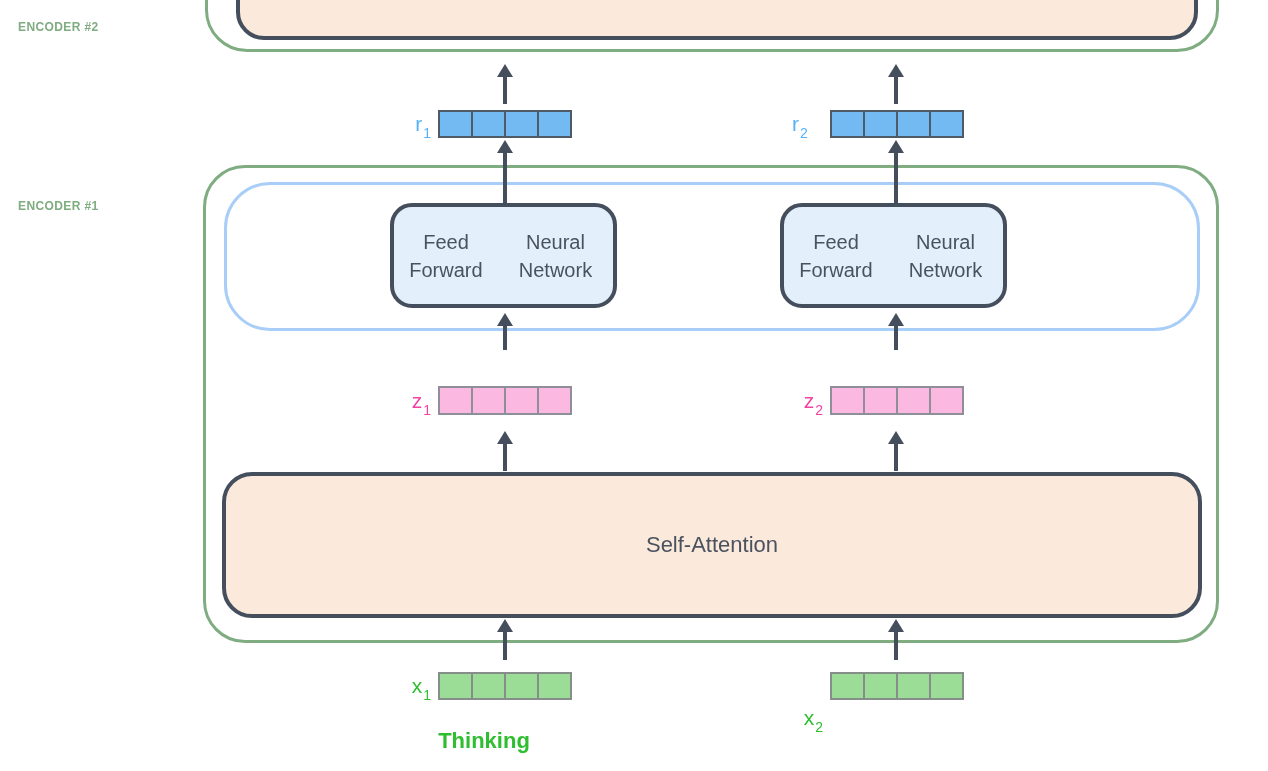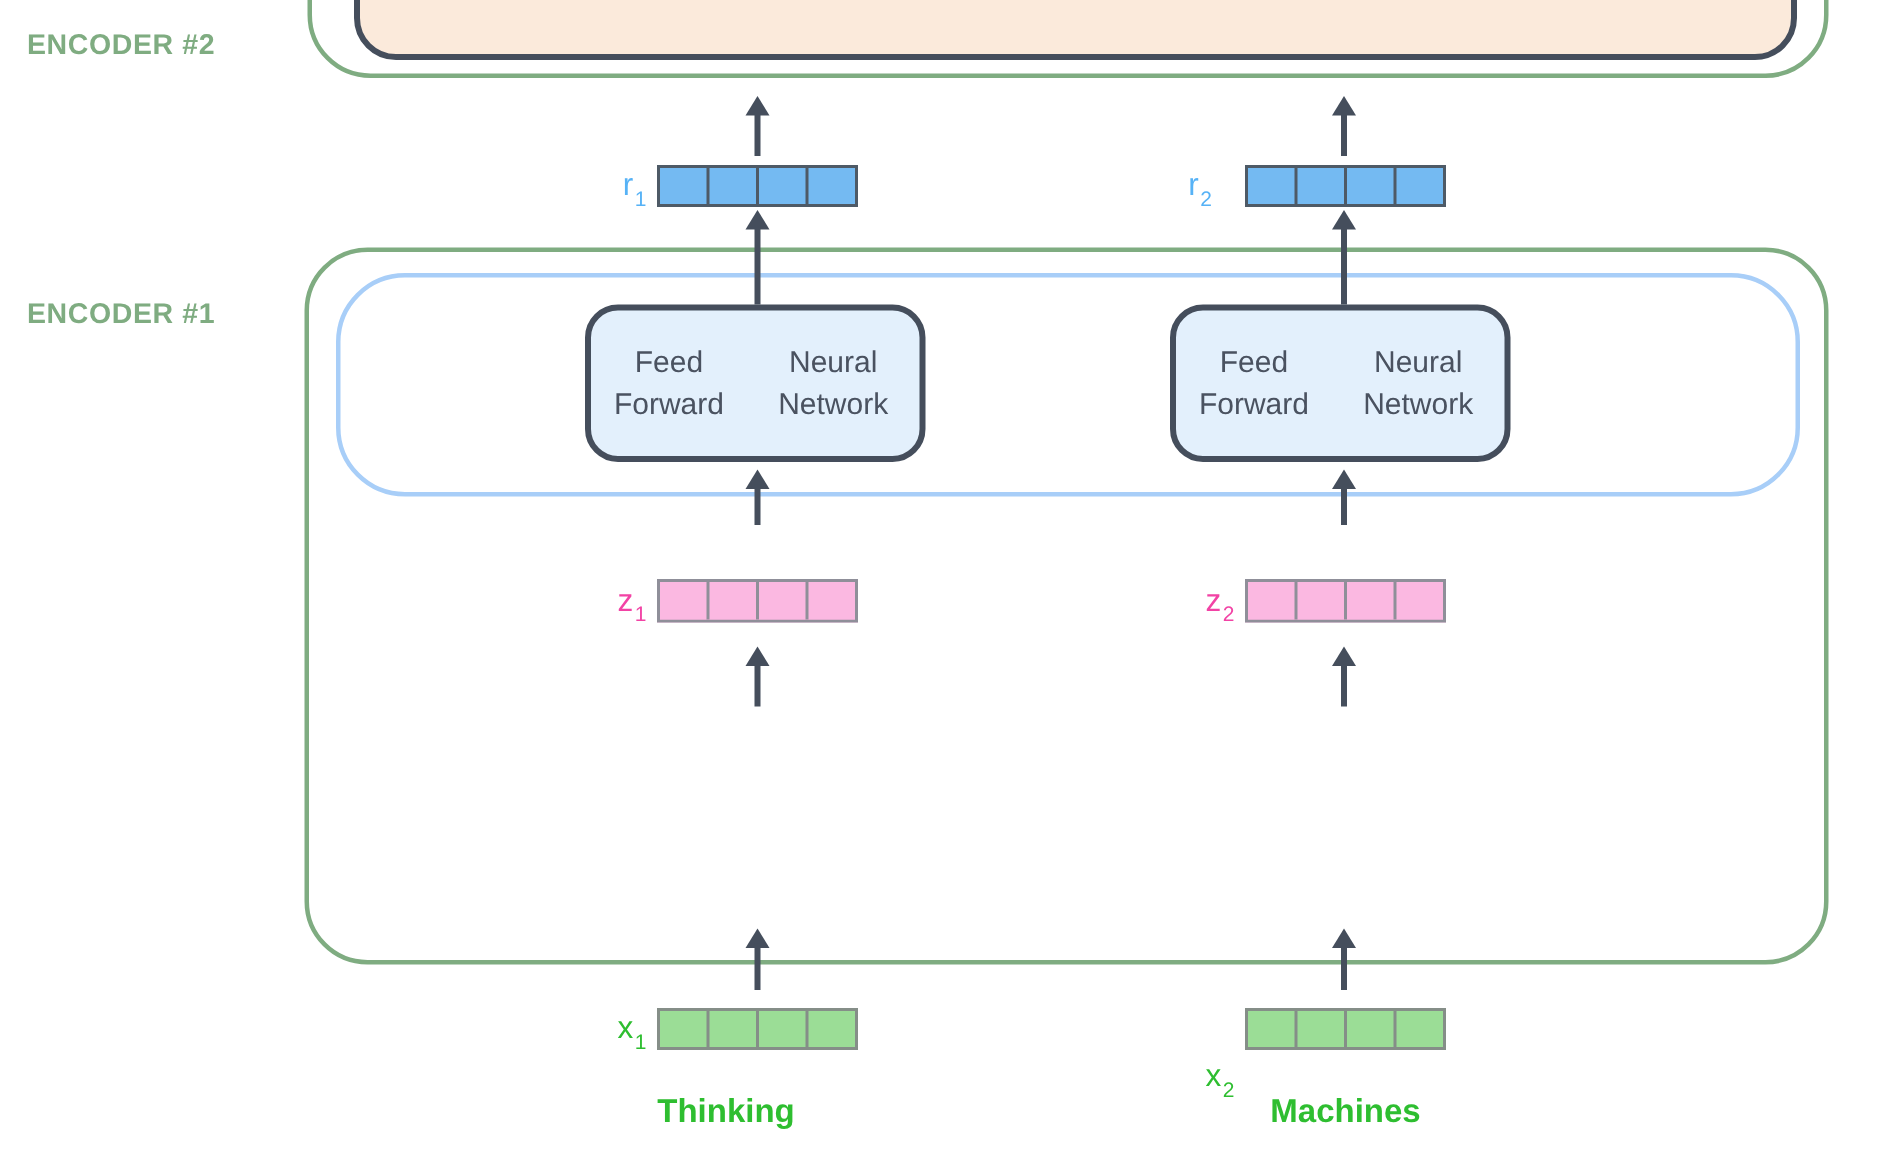--- a/index.html
+++ b/index.html
@@ -11,21 +11,21 @@
   }
   *{margin:0;padding:0;box-sizing:border-box;}
   html,body{background:#ffffff;}
   body{font-family:"Liberation Sans","DejaVu Sans",sans-serif;}
   .stage{position:relative;width:1268px;height:771px;background:#fff;overflow:hidden;}
 
   .abs{position:absolute;}
 
   .enc-box{border:3.5px solid var(--green);border-radius:42px;background:transparent;}
   .peach-box{background:var(--peach);border:4px solid var(--dark);}
-  .enc-label{color:var(--green);font-size:19px;font-weight:700;letter-spacing:.4px;white-space:nowrap;}
+  .enc-label{color:var(--green);font-size:12px;font-weight:700;letter-spacing:.4px;white-space:nowrap;}
 
   .ffnn-wrap{border:3px solid var(--ffnnBlue);border-radius:46px;background:transparent;}
   .ffnn{background:var(--ffnnFill);border:4px solid var(--dark);border-radius:22px;
         display:flex;flex-direction:row;align-items:center;justify-content:flex-start;
         color:var(--textDark);font-size:20px;line-height:28px;text-align:center;}
   .sa{background:var(--peach);border:4px solid var(--dark);border-radius:30px;
       display:flex;align-items:center;justify-content:center;
       color:var(--textDark);font-size:22px;}
 
   .vec{display:flex;border-style:solid;border-width:2px;}
@@ -140,20 +140,23 @@
 
   <div class="arrow" style="left:497px;top:431px;height:40px;">
     <div class="head"></div>
     <div class="stem"></div>
   </div>
   <div class="arrow" style="left:888px;top:431px;height:40px;">
     <div class="head"></div>
     <div class="stem"></div>
   </div>
 
+  <div class="abs sa" style="left:222px;top:472px;width:980px;height:146px;">
+    <span>Self-Attention</span>
+  </div>
 
   <div class="arrow" style="left:497px;top:619px;height:41px;">
     <div class="head"></div>
     <div class="stem"></div>
   </div>
   <div class="arrow" style="left:888px;top:619px;height:41px;">
     <div class="head"></div>
     <div class="stem"></div>
   </div>
 
@@ -170,15 +173,14 @@
     <span>x</span><sub>2</sub>
   </div>
   <div class="abs vec vec-x" style="left:830px;top:672px;width:134px;height:28px;">
     <div class="cell"></div>
     <div class="cell"></div>
     <div class="cell"></div>
     <div class="cell"></div>
   </div>
 
   <div class="abs word" style="left:384px;width:200px;top:728px;">Thinking</div>
-  <div class="abs word" style="left:797px;width:200px;top:728px;">Machines</div>
 
 </div>
 
 </body></html>

